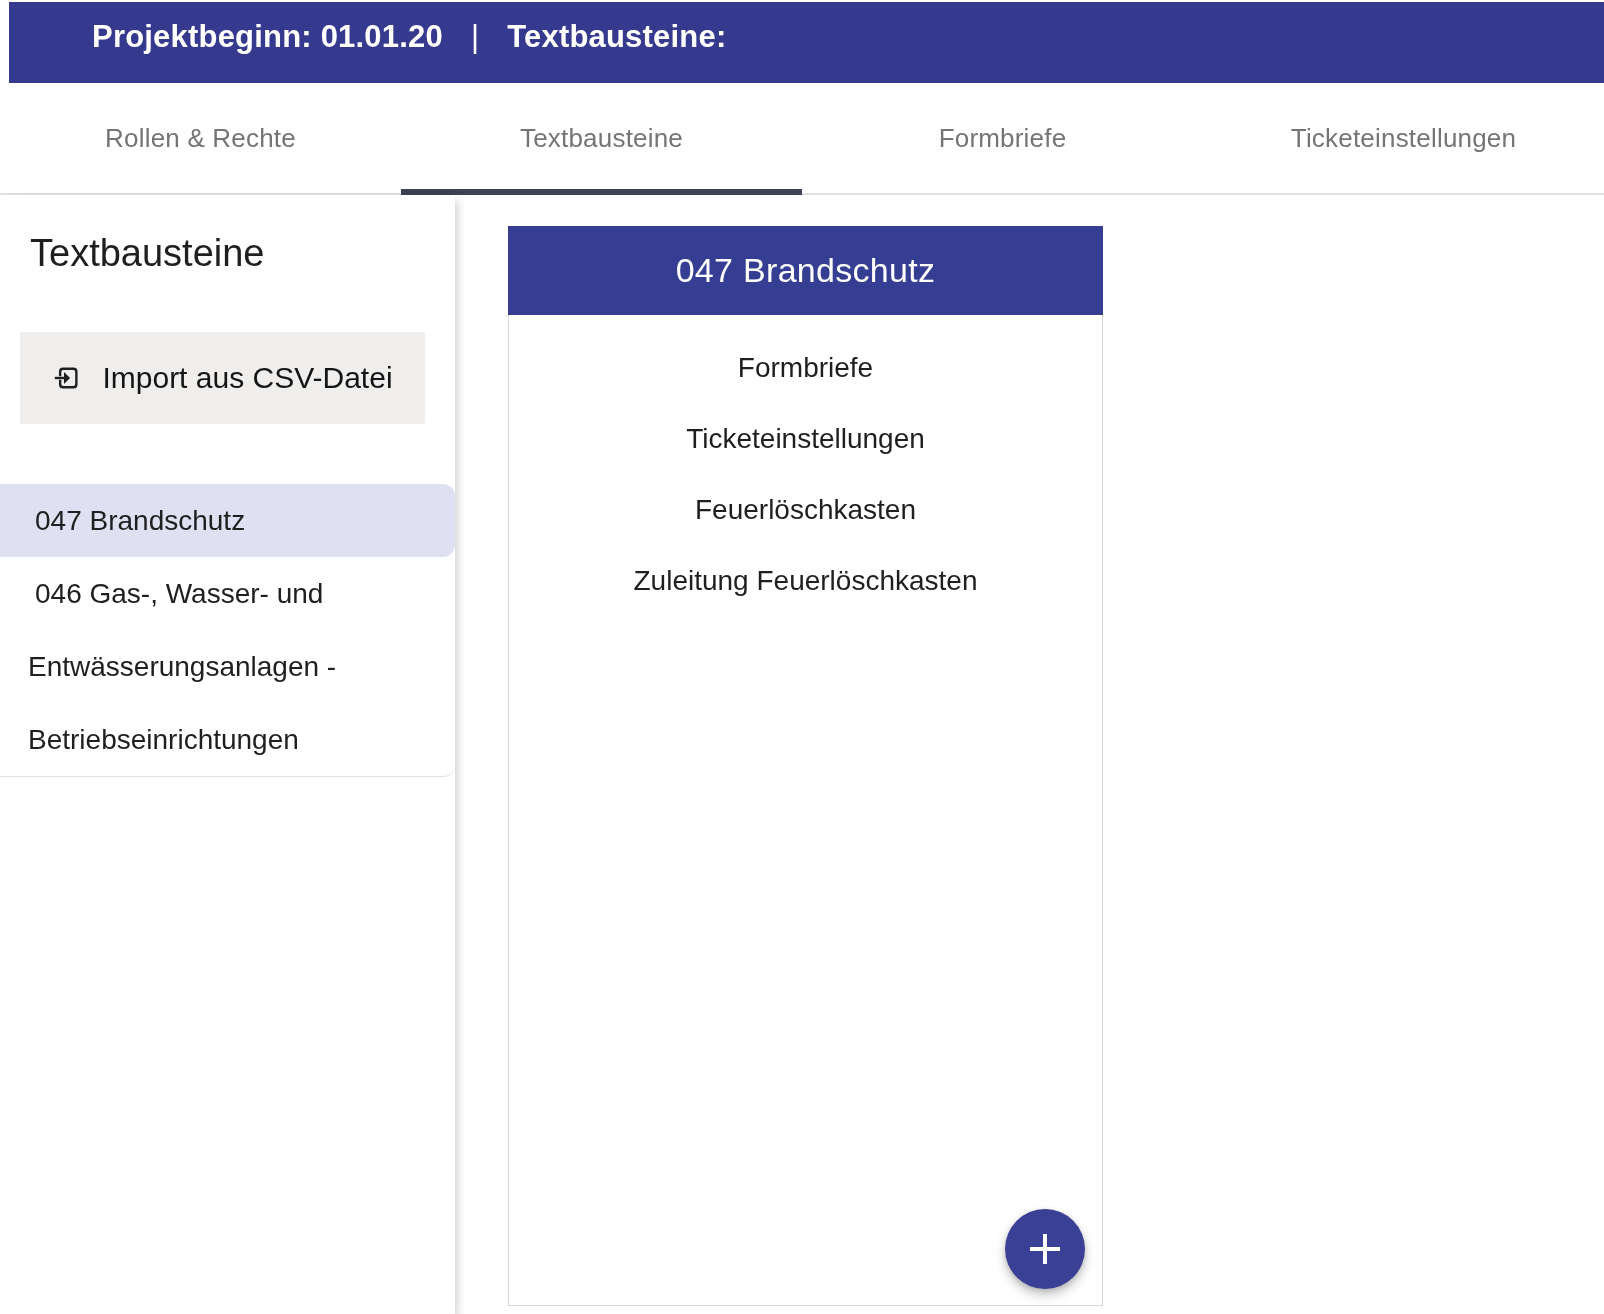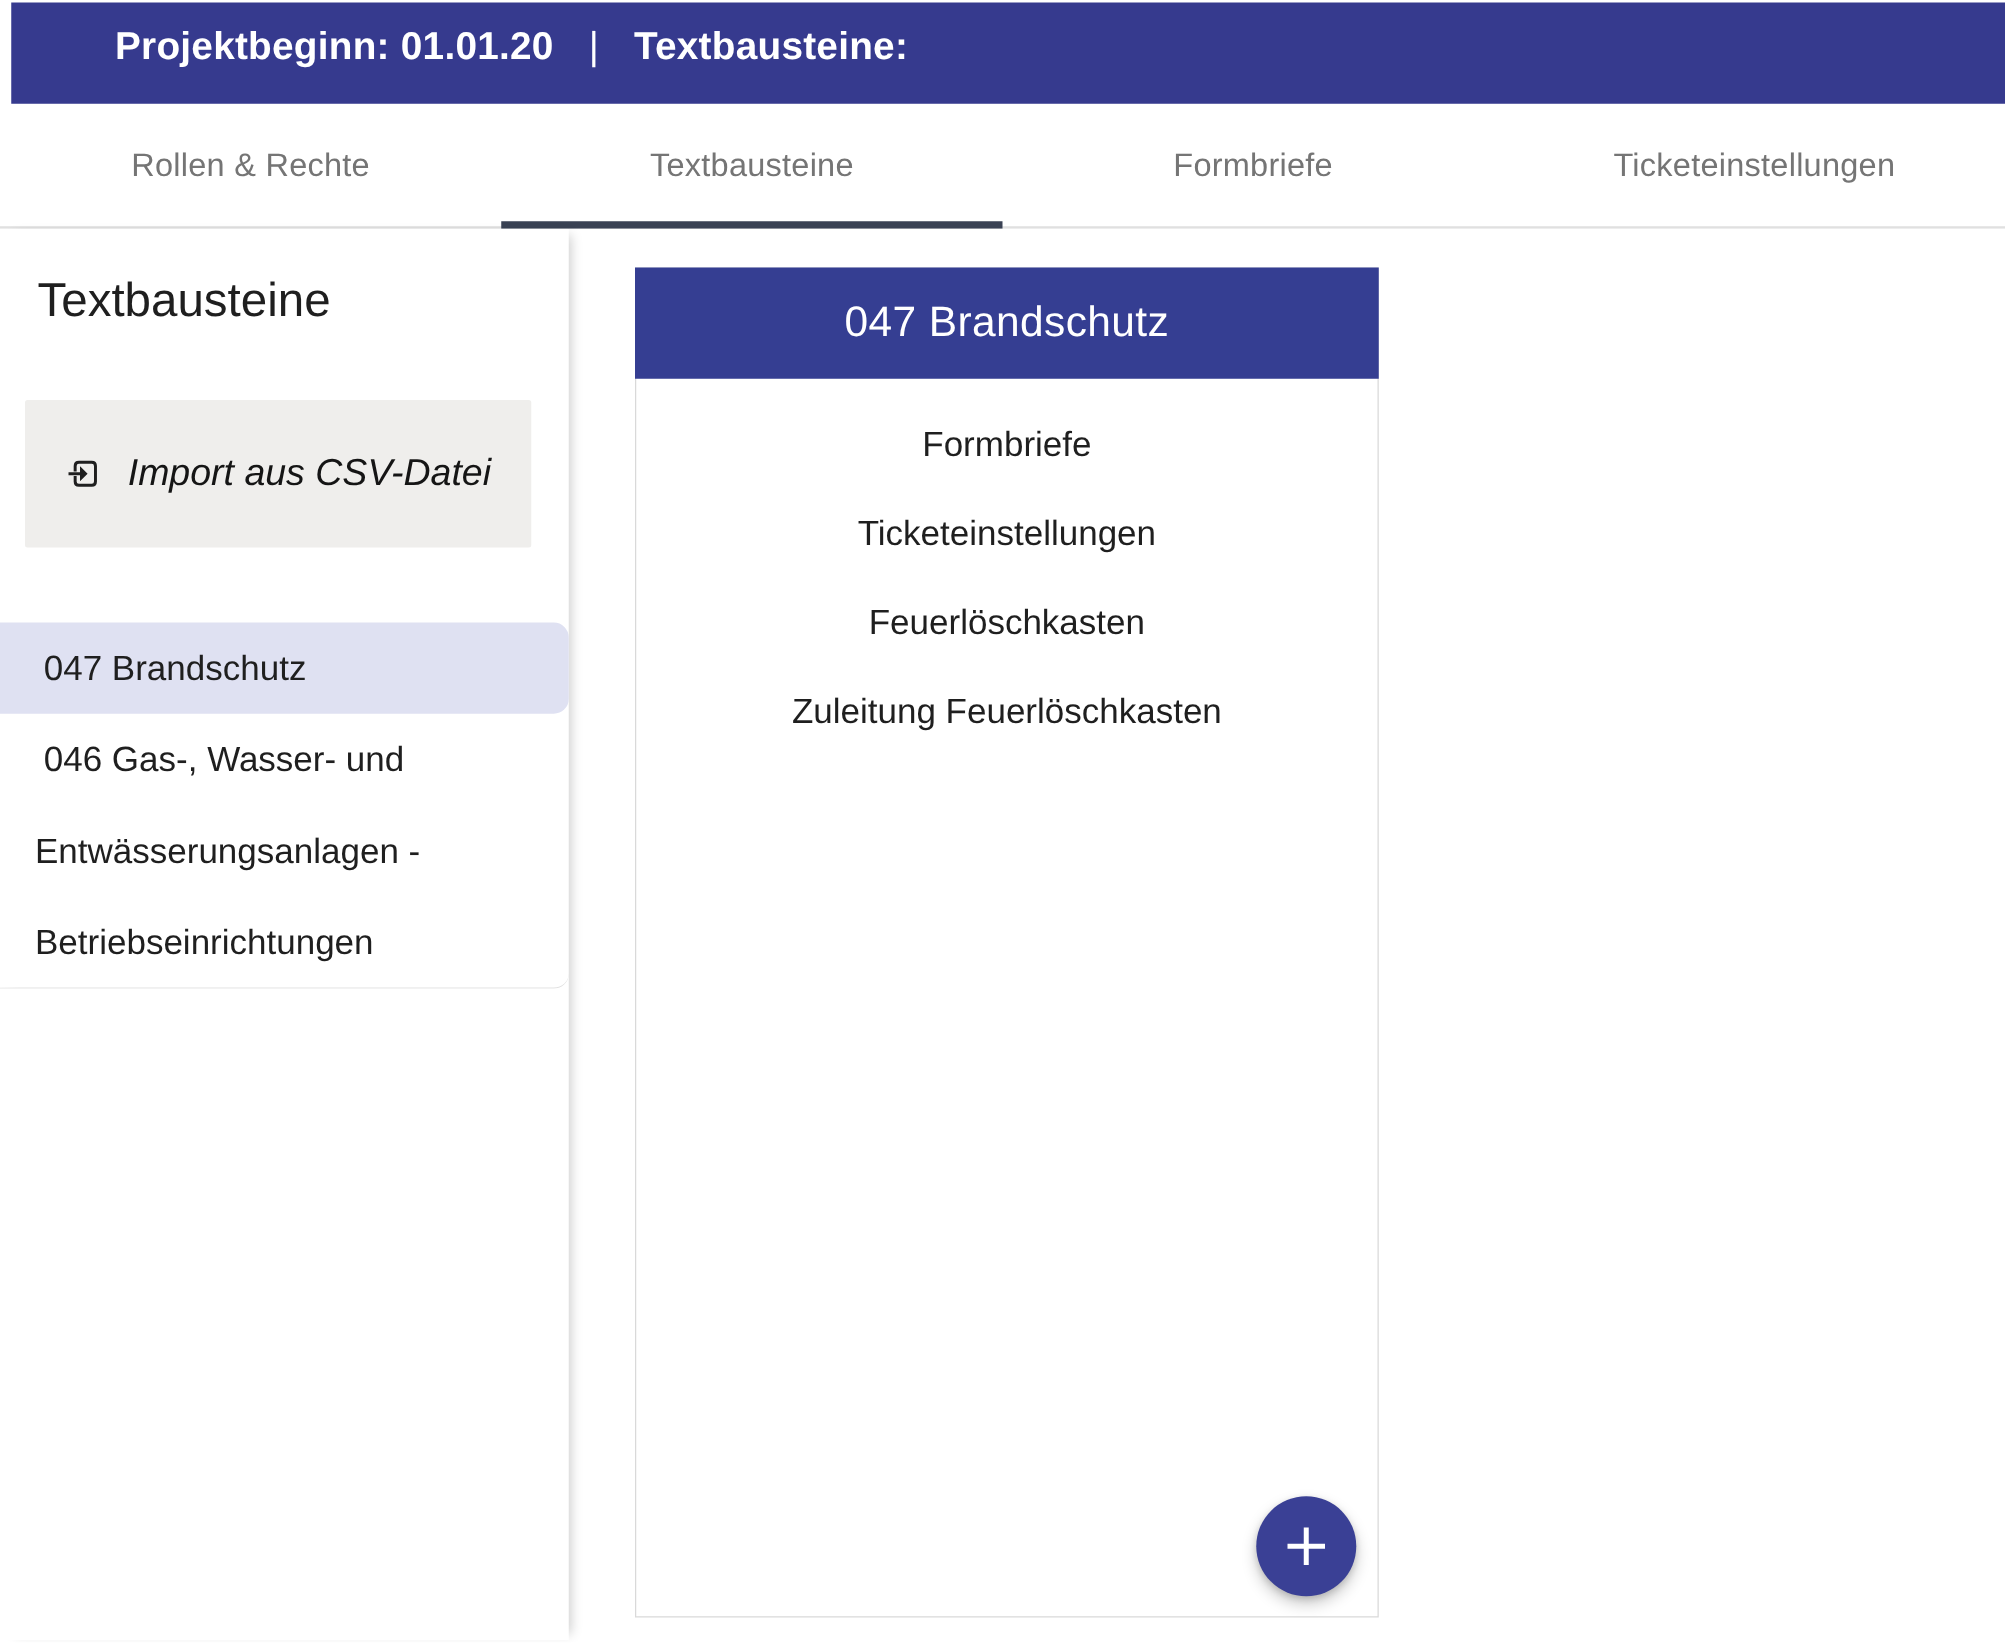--- a/index.html
+++ b/index.html
@@ -32,21 +32,21 @@
     padding:0 20px 12px 83px;
     font-size:31px;
     font-weight:700;
     letter-spacing:0.2px;
     white-space:pre;
   }
   .topbar .sep{margin:0 28px;font-weight:400;}
   
   .tabs{
     display:flex;
-    height:100px;
+    height:112px;
     border-bottom:2px solid var(--divider);
   }
   .tab{
     flex:1;
     display:flex;
     align-items:center;
     justify-content:center;
     font-size:26px;
     color:var(--tab-text);
     cursor:pointer;
@@ -79,31 +79,30 @@
     line-height:44px;
     font-weight:500;
     color:var(--text);
   }
   .import-btn{
     display:flex;
     align-items:center;
     justify-content:center;
     gap:20px;
     width:405px;
-    height:118px;
+    height:92px;
     margin:57px 0 0 20px;
     background:var(--import-button-bg);
     border:none;
     border-radius:2px;
     font-family:inherit;
     font-size:30px;
     color:#151515;
     cursor:pointer;
     padding:0;
-    font-style:italic;
   }
   .import-btn .icon{display:flex;align-items:center;}
   .side-list{
     margin-top:60px;
     border-bottom:1px solid var(--divider);
     border-bottom-right-radius:12px;
   }
   .side-item{
     font-size:28px;
     line-height:73px;

